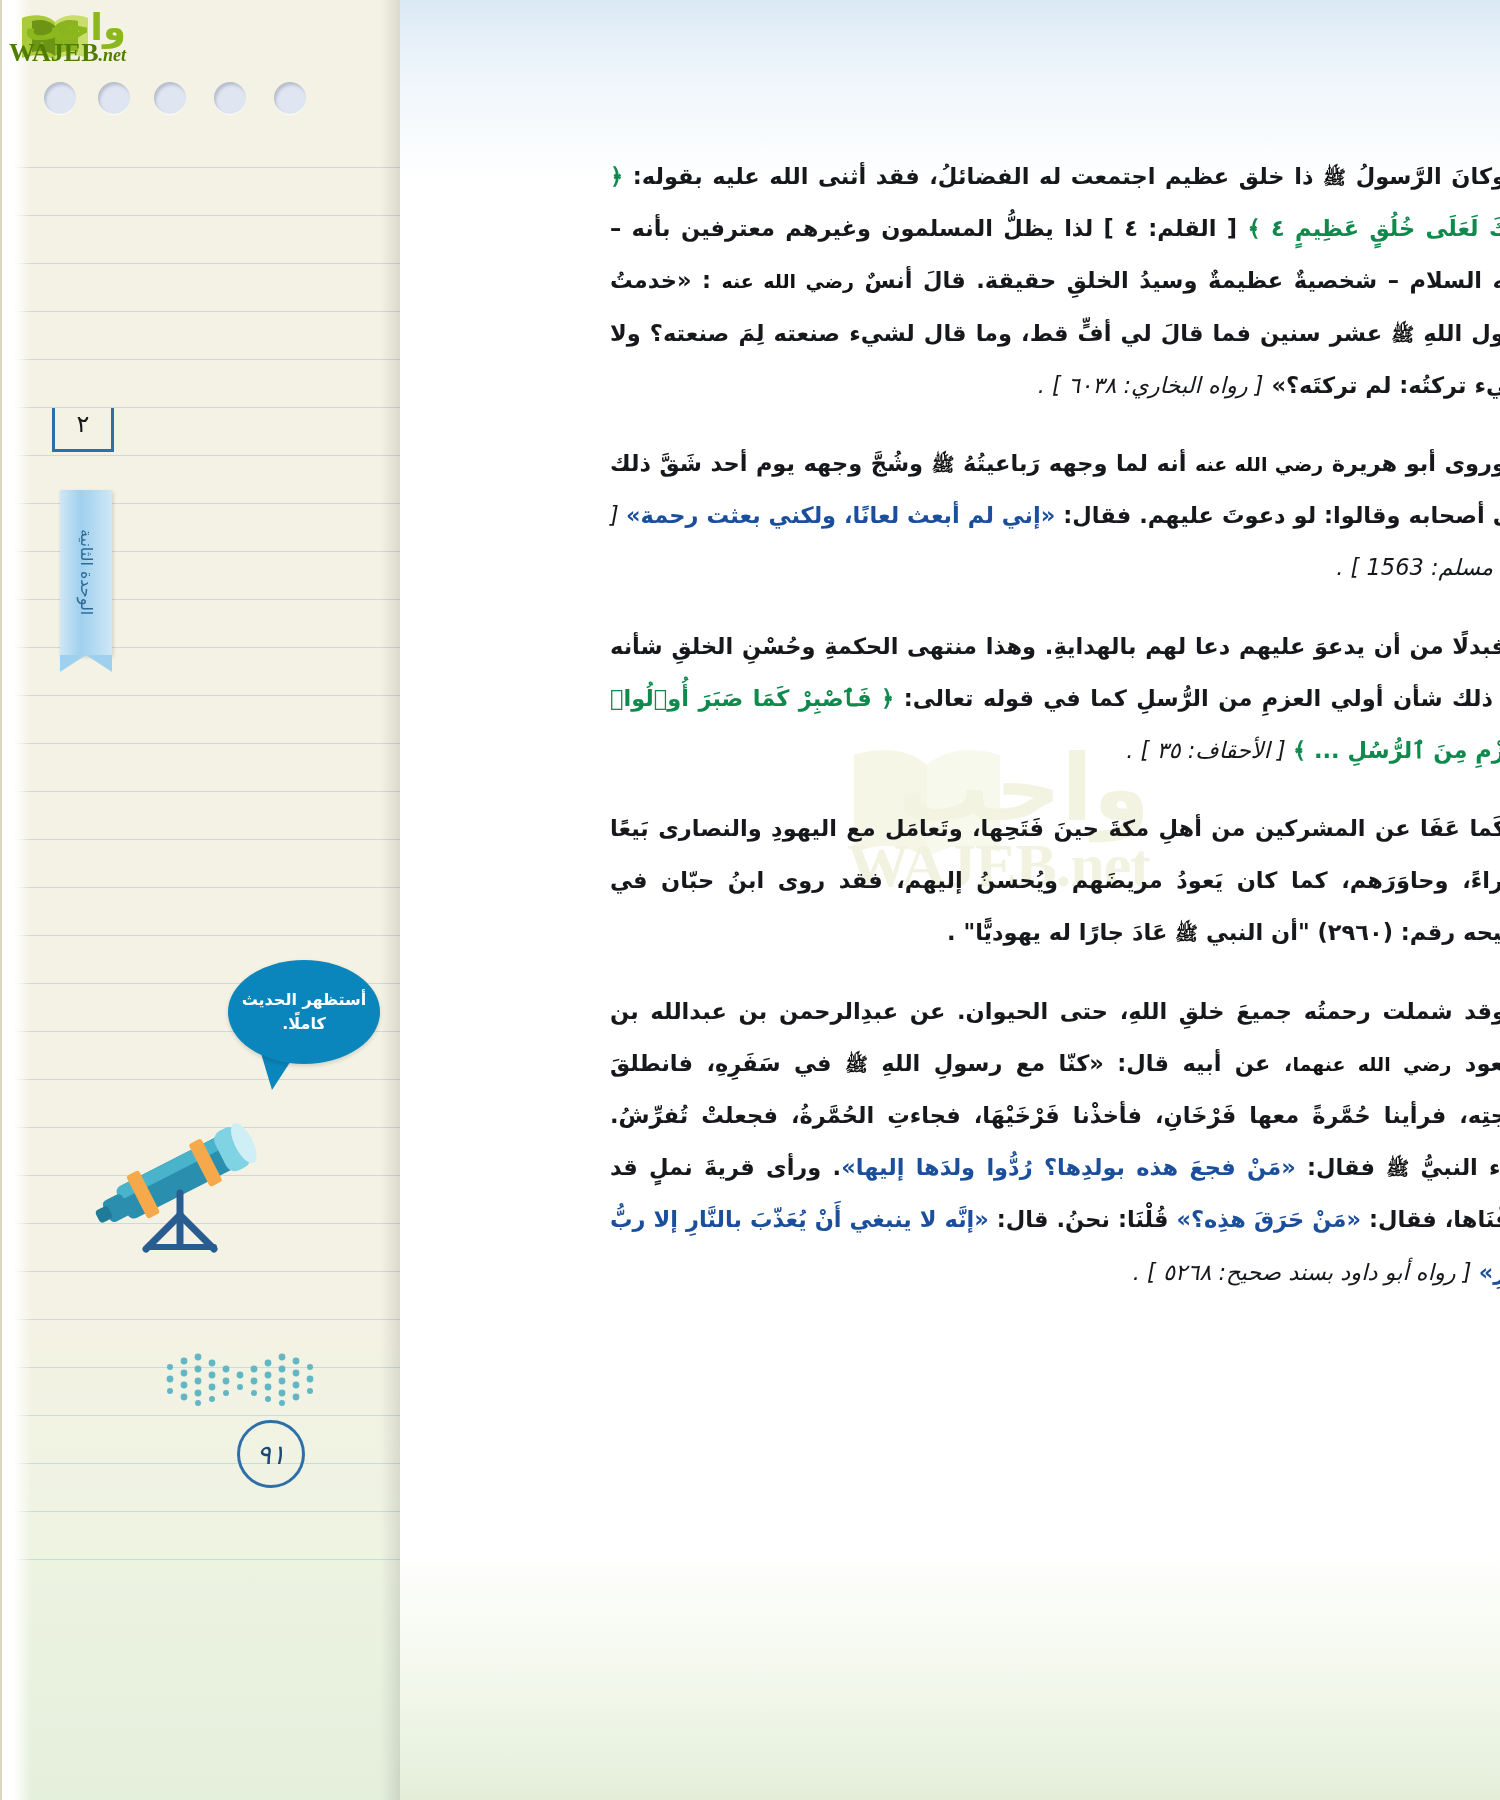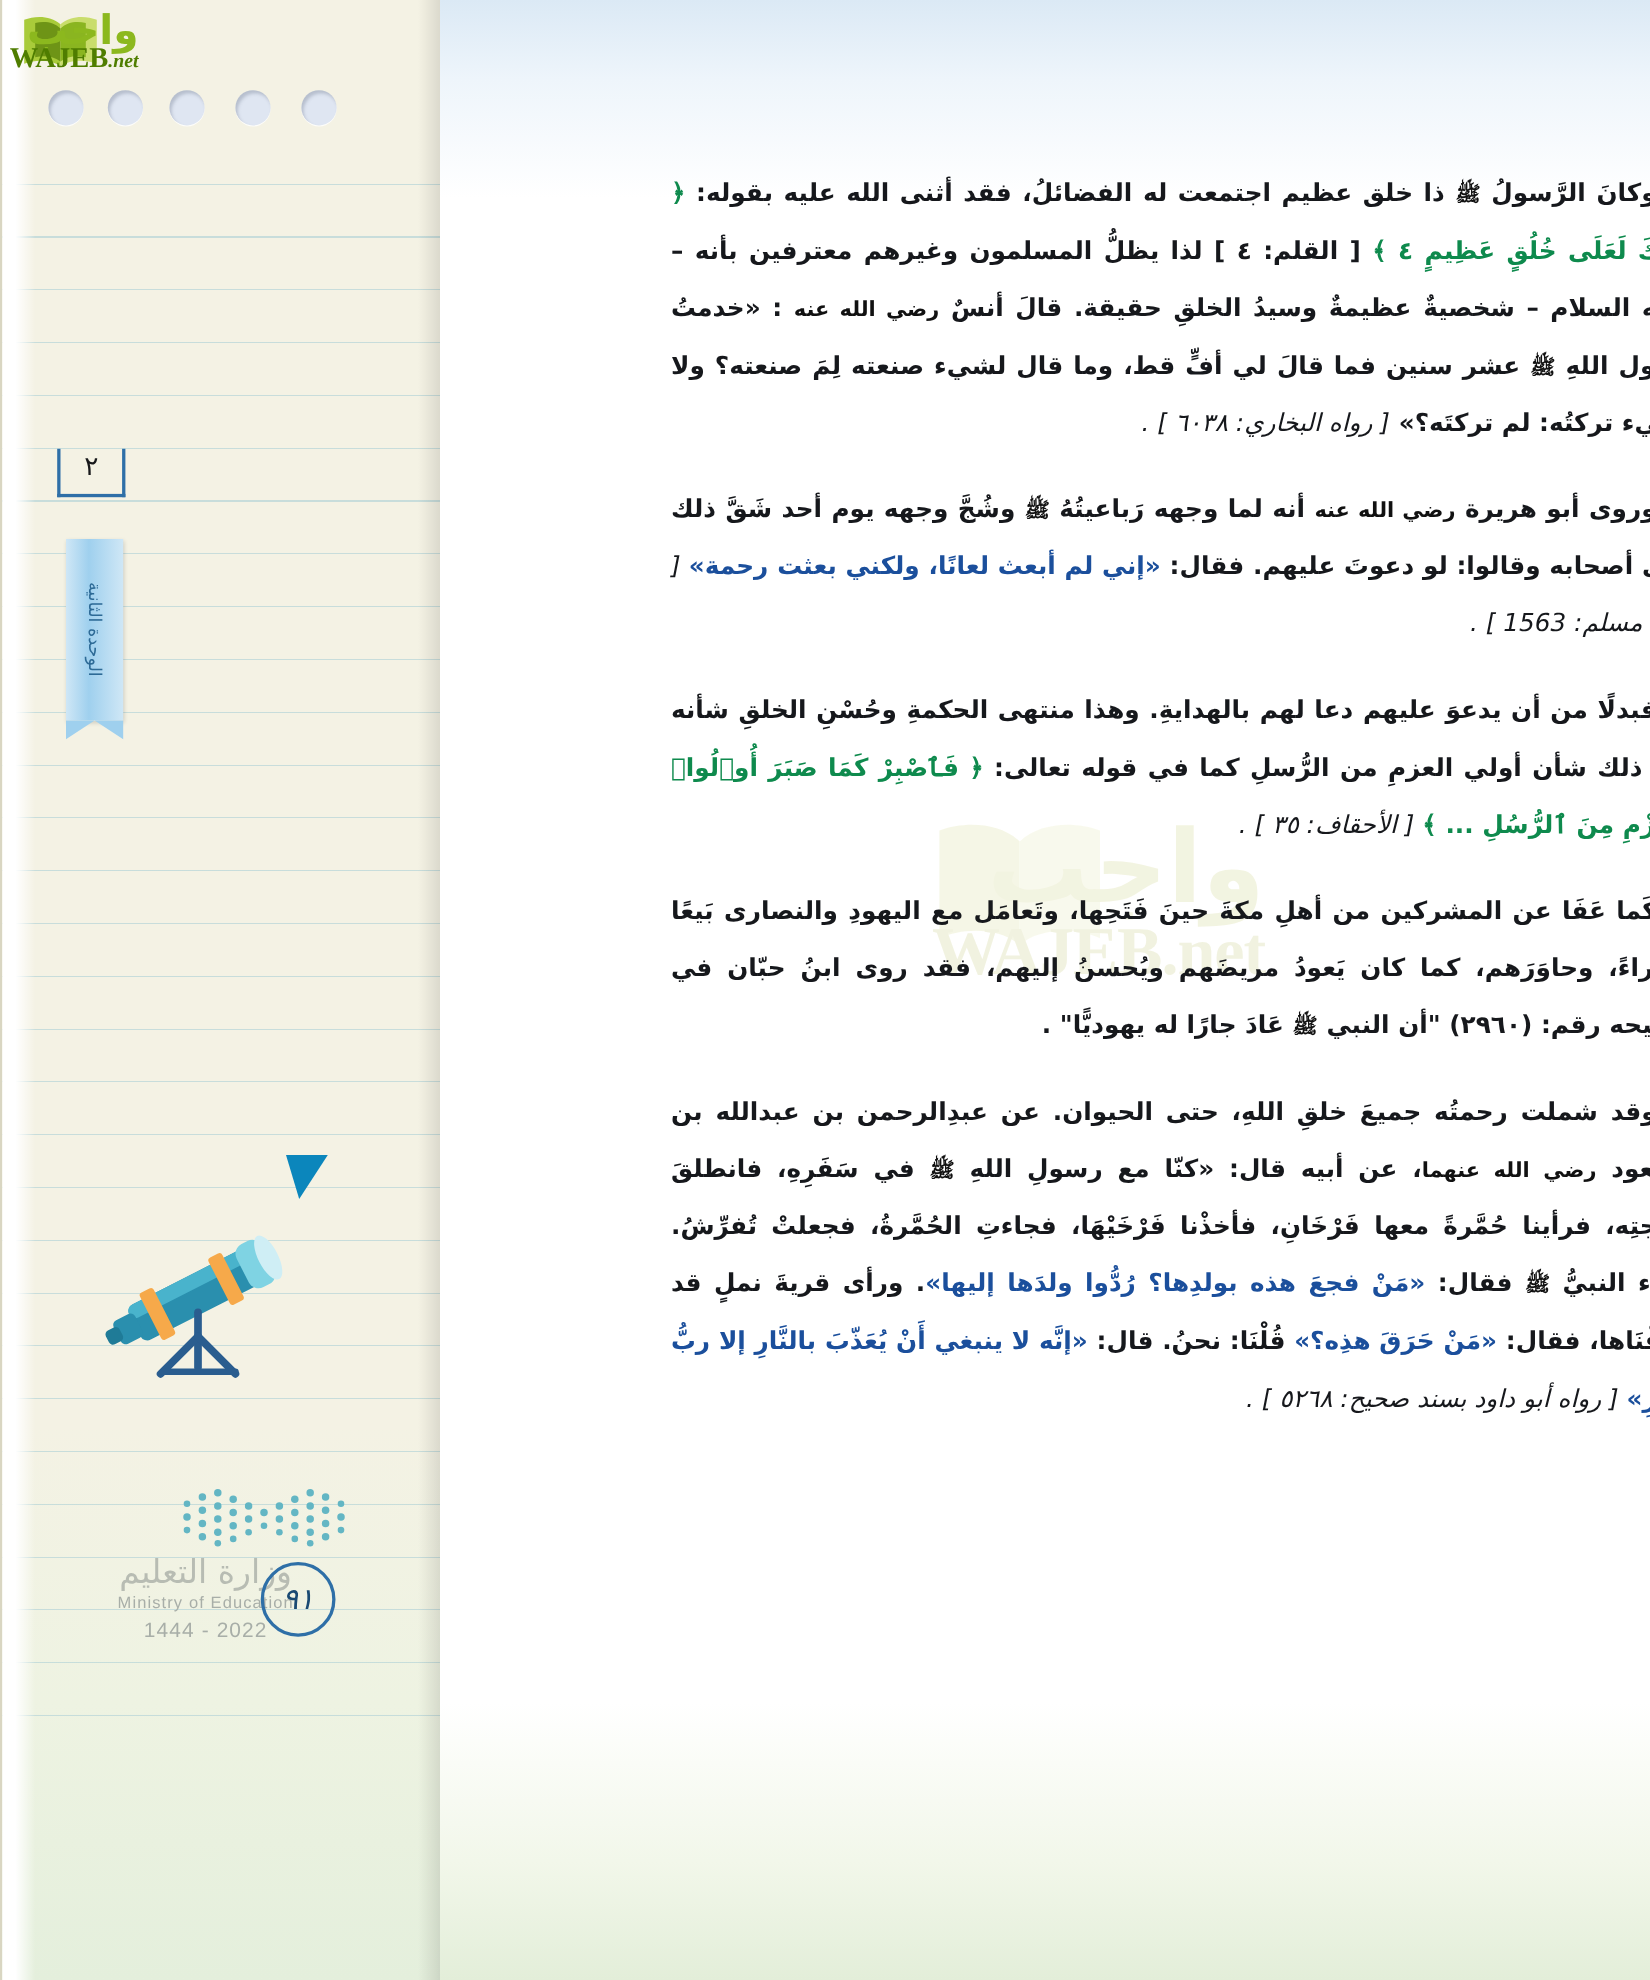--- a/index.html
+++ b/index.html
@@ -350,20 +350,23 @@
     <div class="num-box">
       <div class="n">٢</div>
     </div>
 
     <div class="ribbon"></div>
     <div class="ribbon-text">
       <span>الوحدة الثانية</span>
     </div>
 
     <div class="bubble-tail"></div>
+    <div class="bubble">
+      <span>أستظهر الحديث كاملًا.</span>
+    </div>
 
     <svg class="telescope" viewBox="0 0 230 190">
       <g transform="rotate(-27 115 95)">
         <rect x="40" y="78" width="120" height="36" rx="7" fill="#2a8fae"></rect>
         <rect x="40" y="78" width="120" height="13" rx="6" fill="#49b3cc"></rect>
         <rect x="56" y="72" width="14" height="48" rx="3" fill="#f6a94a"></rect>
         <rect x="126" y="72" width="14" height="48" rx="3" fill="#f6a94a"></rect>
         <rect x="150" y="74" width="26" height="44" rx="10" fill="#7fd3e3"></rect>
         <ellipse cx="176" cy="96" rx="9" ry="22" fill="#cfeef5"></ellipse>
         <rect x="22" y="84" width="22" height="24" rx="5" fill="#2a8fae"></rect>
@@ -413,25 +416,20 @@
         <circle cx="134" cy="16" r="3.4"></circle>
           <circle cx="134" cy="28" r="3.4"></circle>
           <circle cx="134" cy="40" r="3.4"></circle>
           <circle cx="134" cy="52" r="3.4"></circle>
         <circle cx="148" cy="22" r="3"></circle>
           <circle cx="148" cy="34" r="3.4"></circle>
           <circle cx="148" cy="46" r="3"></circle>
       </g>
     </svg>
 
-    <div class="ministry">
-      <div class="ar">وزارة التعليم</div>
-      <div class="en">Ministry of Education</div>
-      <div class="yr">2022 - 1444</div>
-    </div>
     <div class="page-number">
       <span>٩١</span>
     </div>
 
     <div class="paper-shadow"></div>
   </div>
 
   <div class="logo">
     <svg class="logo-book" viewBox="0 0 78 54">
       <path d="M39 12 C30 4, 16 4, 6 8 L6 48 C16 44, 30 44, 39 50 Z" fill="#a9cb3a"></path>

